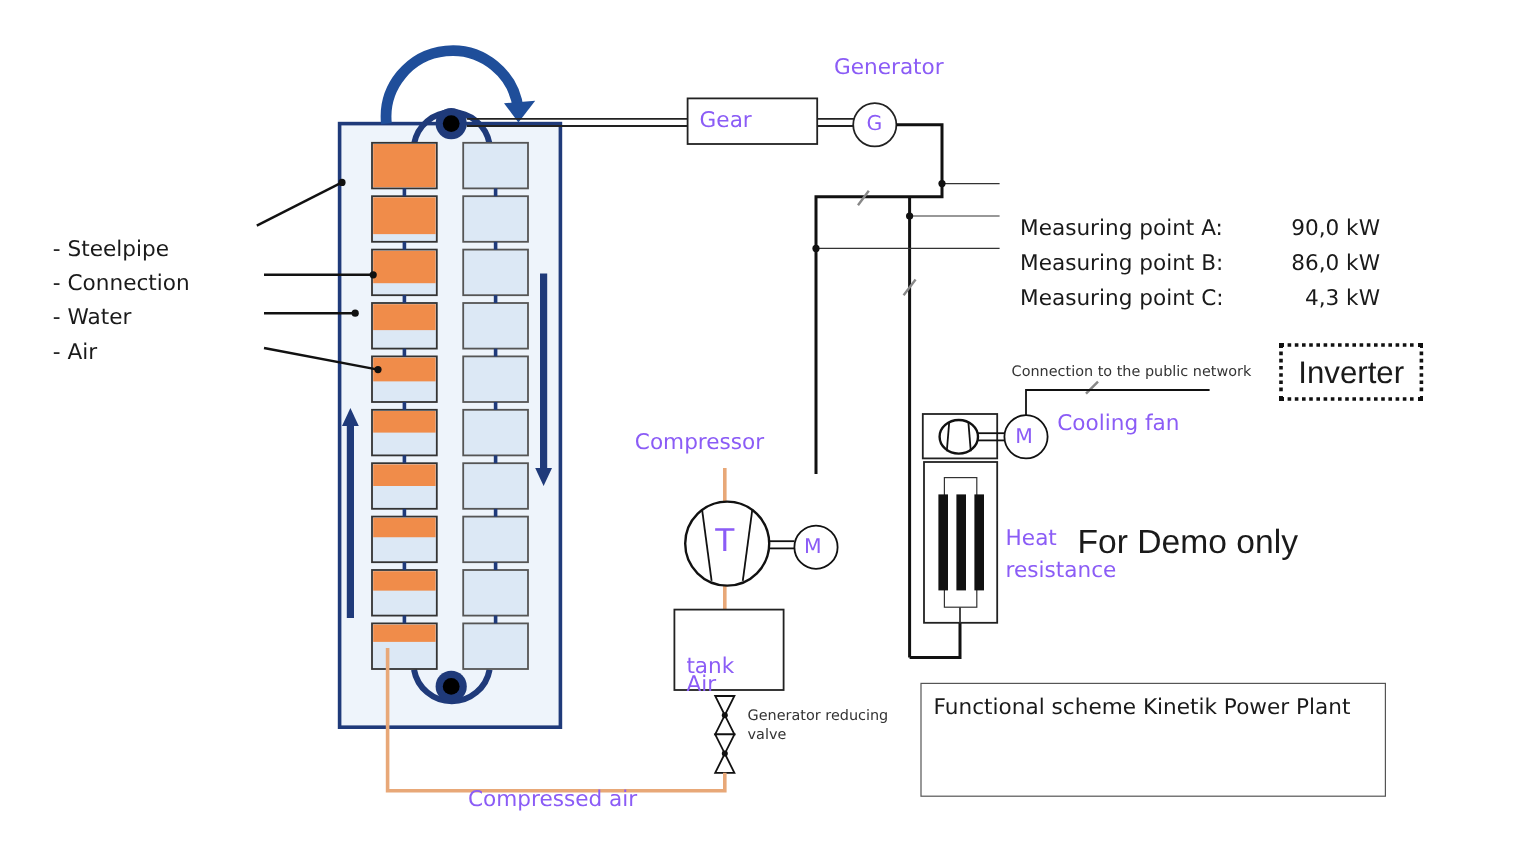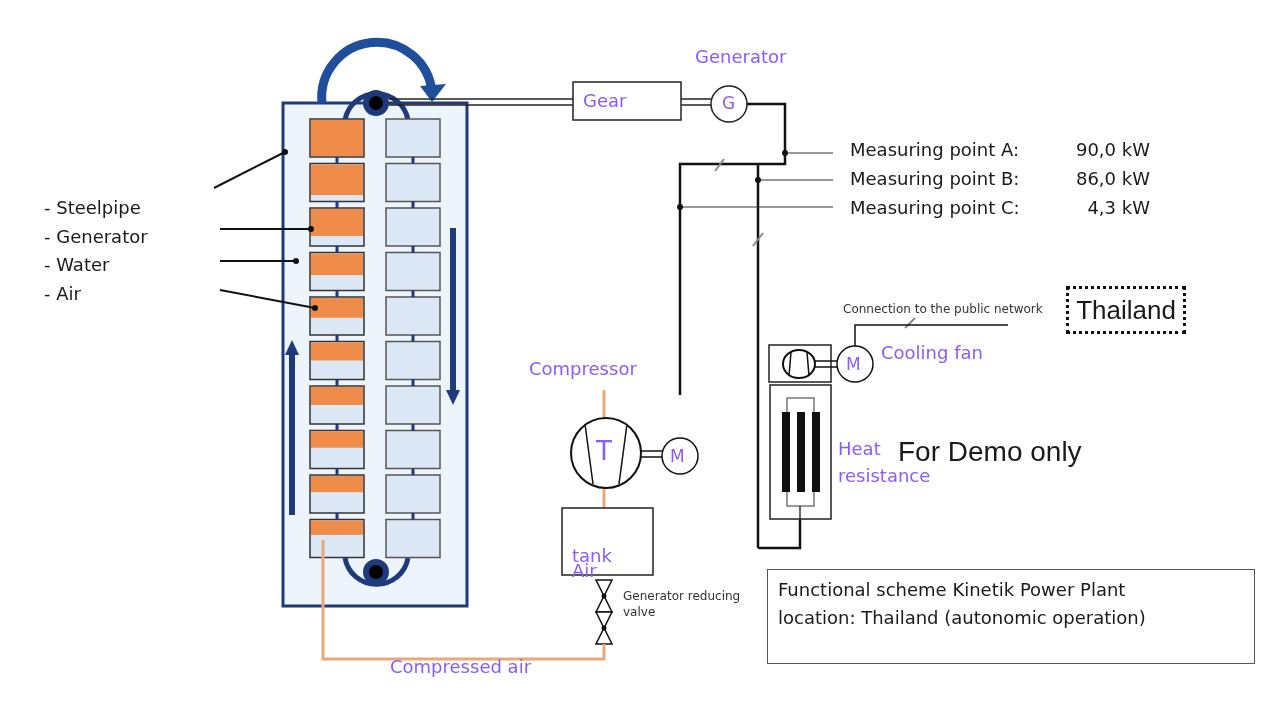--- a/index.html
+++ b/index.html
@@ -10,24 +10,24 @@
   .l18 { font-size:18px; }
   .l17 { font-size:17px; }
   .l11 { font-size:12px; }
   .legend-list { position:absolute; left:44px; top:194px; font-size:18px; line-height:28.5px; }
   .legend-list div { white-space:nowrap; }
   .inverter { position:absolute; left:1066px; top:286px; width:114px; height:42px;
               border:3px dotted #111; font-size:26px; line-height:42px; text-align:center;
               font-family:"Liberation Sans", sans-serif; }
   .demo { position:absolute; left:898px; top:436px; font-size:28px;
           font-family:"Liberation Sans", sans-serif; }
-  .infobox { position:absolute; left:767px; top:569px; width:488px; height:95px;
+  .infobox { position:absolute; left:767px; top:569px; width:388px; height:95px;
              border:1.5px solid #555; box-sizing:border-box; padding:6px 10px;
              font-size:18px; line-height:28px; }
-  .meas { position:absolute; left:850px; font-size:18px; white-space:nowrap; }
+  .meas { position:absolute; left:850px; font-size:18px; white-space:nowrap;margin-top:41px; }
   .meas .v { position:absolute; left:210px; width:90px; text-align:right; }
 </style>
 </head>
 <body>
 
 <svg width="1280" height="720" viewBox="0 0 1280 720">
 
   <rect x="283" y="103" width="184" height="503" fill="#eef4fb" stroke="#1f3a7a" stroke-width="3"></rect>
 
   <path d="M322 103 A52 52 0 0 1 432 92" fill="none" stroke="#1f4e9a" stroke-width="9"></path>
@@ -184,21 +184,21 @@
   <line x1="220" y1="229" x2="311" y2="229" stroke="#111" stroke-width="2"></line>
   <circle cx="311" cy="229" r="3" fill="#111"></circle>
   <line x1="220" y1="261" x2="296" y2="261" stroke="#111" stroke-width="2"></line>
   <circle cx="296" cy="261" r="3" fill="#111"></circle>
   <line x1="220" y1="290" x2="315" y2="308" stroke="#111" stroke-width="2"></line>
   <circle cx="315" cy="308" r="3" fill="#111"></circle>
 </svg>
 
 <div class="legend-list">
   <div>- Steelpipe</div>
-  <div>- Generator</div>
+  <div>- Connection</div>
   <div>- Water</div>
   <div>- Air</div>
 </div>
 
 <div class="lbl l18" style="left:583px;top:90px;">Gear</div>
 <div class="lbl l18" style="left:695px;top:46px;">Generator</div>
 <div class="lbl l17" style="left:722px;top:93px;">G</div>
 
 <div class="meas" style="top:139px;">
   <span>Measuring point A:</span>
@@ -207,34 +207,33 @@
 <div class="meas" style="top:168px;">
   <span>Measuring point B:</span>
   <span class="v">86,0 kW</span>
 </div>
 <div class="meas" style="top:197px;">
   <span>Measuring point C:</span>
   <span class="v">4,3 kW</span>
 </div>
 
 <div class="lbl l11" style="left:843px;top:302px;color:#333;">Connection to the public network</div>
-<div class="inverter">Thailand</div>
+<div class="inverter">Inverter</div>
 <div class="lbl l18" style="left:881px;top:342px;">Cooling fan</div>
 <div class="lbl l17" style="left:846px;top:354px;">M</div>
 
 <div class="lbl l18" style="left:838px;top:438px;">Heat</div>
 <div class="lbl l18" style="left:838px;top:465px;">resistance</div>
 <div class="demo">For Demo only</div>
 
 <div class="lbl l18" style="left:529px;top:358px;">Compressor</div>
 <div class="lbl" style="left:596px;top:436px;font-size:26px;">T</div>
 <div class="lbl l17" style="left:670px;top:446px;">M</div>
 
 <div class="lbl l18" style="left:572px;top:516px;margin-top:44px;">Air</div>
 <div class="lbl l18" style="left:572px;top:545px;">tank</div>
 <div class="lbl l11" style="left:623px;top:589px;color:#333;">Generator reducing</div>
 <div class="lbl l11" style="left:623px;top:605px;color:#333;">valve</div>
 <div class="lbl l18" style="left:390px;top:632px;margin-top:24px;">Compressed air</div>
 
 <div class="infobox">
   <div>Functional scheme Kinetik Power Plant</div>
-  <div>location: Thailand (autonomic operation)</div>
 </div>
 
 </body></html>

